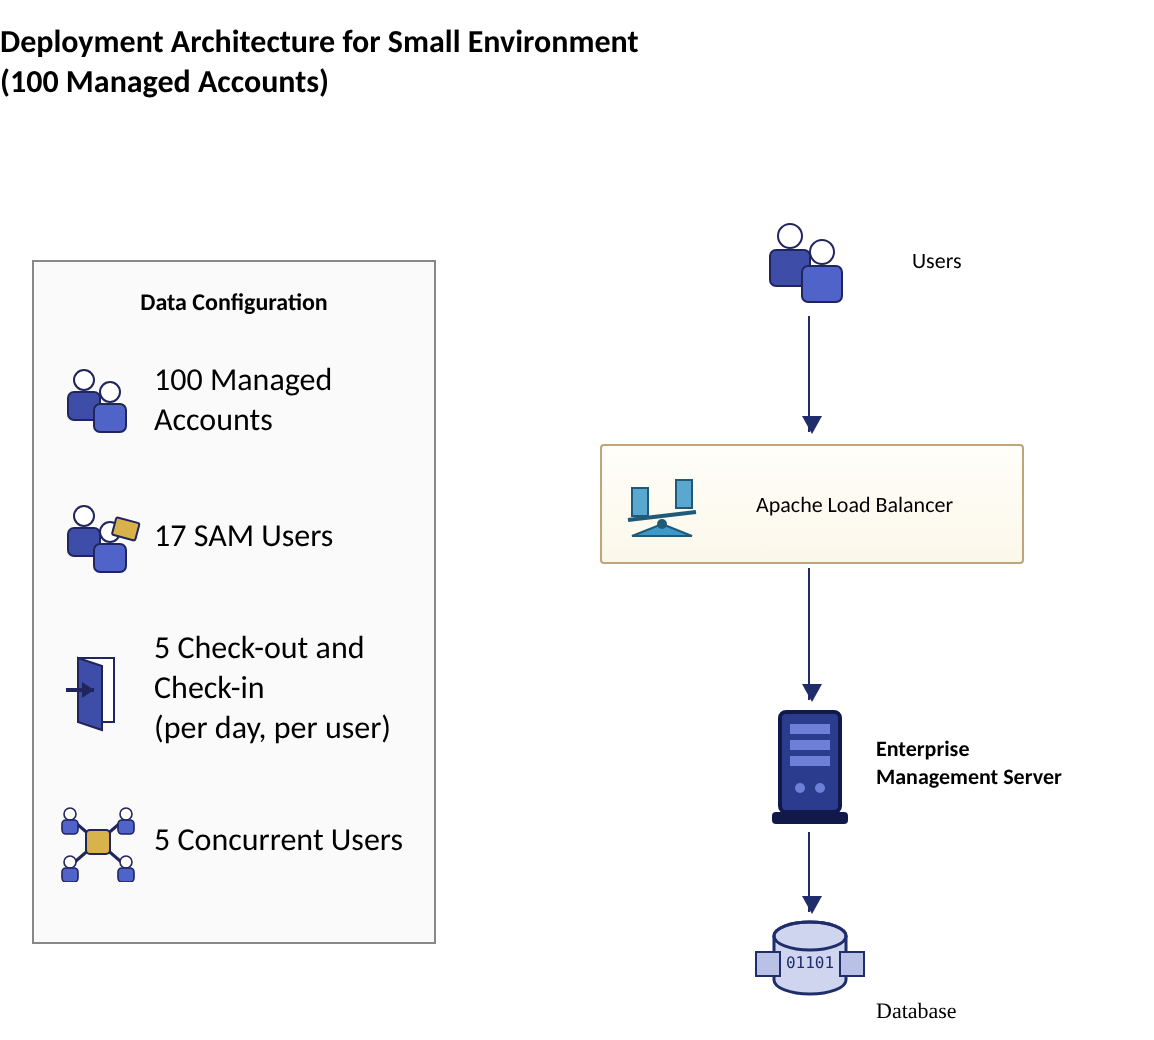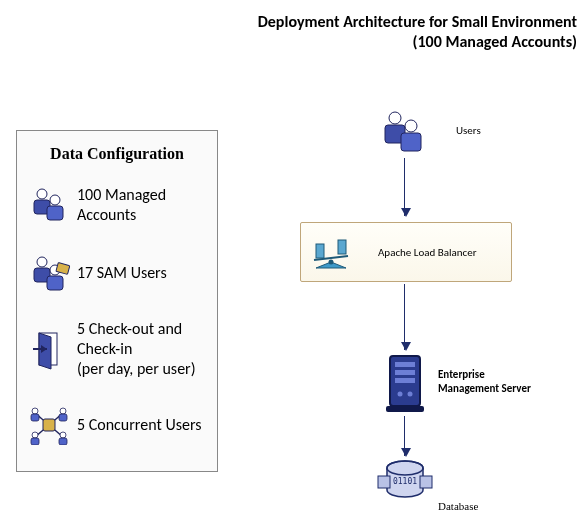--- a/index.html
+++ b/index.html
@@ -14,40 +14,39 @@
   .canvas {
     position: relative;
     width: 577px;
     height: 520px;
   }
   .title {
     position: absolute;
     top: 12px;
     left: 0;
     width: 577px;
-    text-align: right;
+    text-align: left;
     font-weight: 700;
     font-size: 16px;
     line-height: 1.25;
   }
   .config-box {
     position: absolute;
     left: 16px;
     top: 130px;
     width: 200px;
     height: 340px;
     border: 1px solid #888;
     background: #fafafa;
   }
   .config-title {
     text-align: center;
     font-weight: 700;
-    font-size: 16px;
+    font-size: 12px;
     padding: 14px 0 8px;
-    font-family: Liberation Serif, serif;
   }
   .config-row {
     display: flex;
     align-items: center;
     padding: 12px 10px;
   }
   .config-icon {
     width: 44px;
     height: 44px;
     flex: 0 0 44px;

